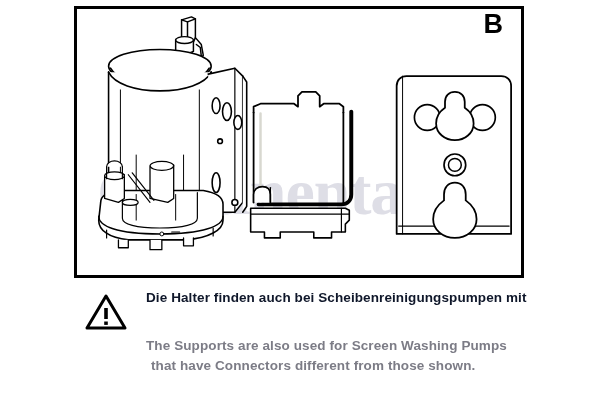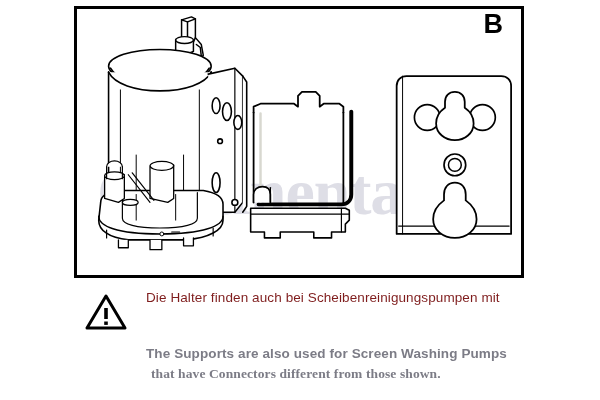--- a/index.html
+++ b/index.html
@@ -71,37 +71,37 @@
   .warn-icon{
     position:absolute;
     left:84px;top:5px;
     width:44px;height:38px;
   }
   .cap-de{
     position:absolute;
     left:146px;top:0px;
     width:400px;
     font-size:13.5px;
-    font-weight:normal;
-    color:#7f1d1d;
+    font-weight:bold;
+    color:#0f172a;
     line-height:20px;
     letter-spacing:0.1px;
   }
   .cap-en{
     position:absolute;
-    left:146px;top:56px;
+    left:146px;top:48px;
     width:400px;
     font-size:13.5px;
     font-weight:bold;
     color:#7c7c86;
     line-height:20px;
     letter-spacing:0.1px;
   }
   .cap-line{display:block;}
-  .cap-en .cap-line.indent{padding-left:5px;font-family:Liberation Serif, serif;}
+  .cap-en .cap-line.indent{padding-left:5px;}
 </style>
 </head>
 <body>
 
 <div id="page">
 
   <div class="diagram-frame">
 
     <div class="watermark">Continental</div>
 

